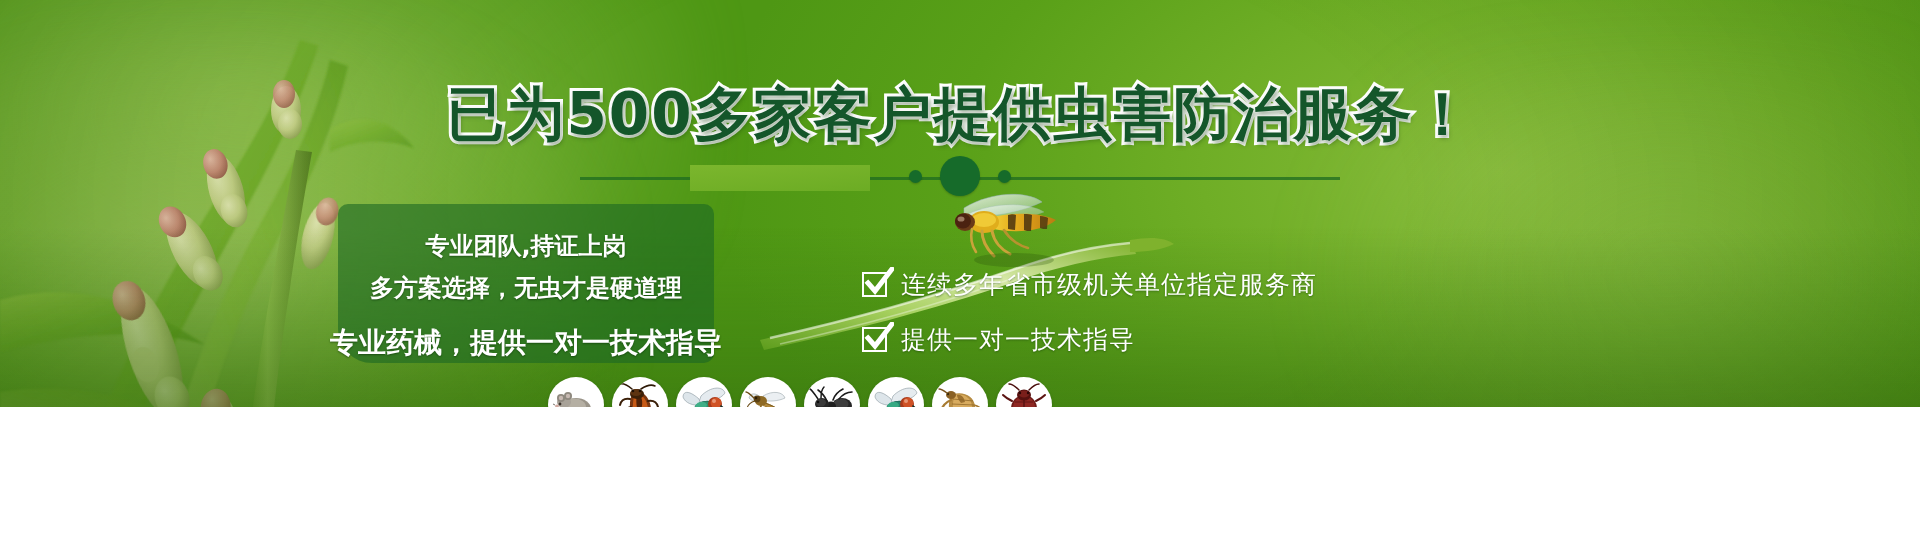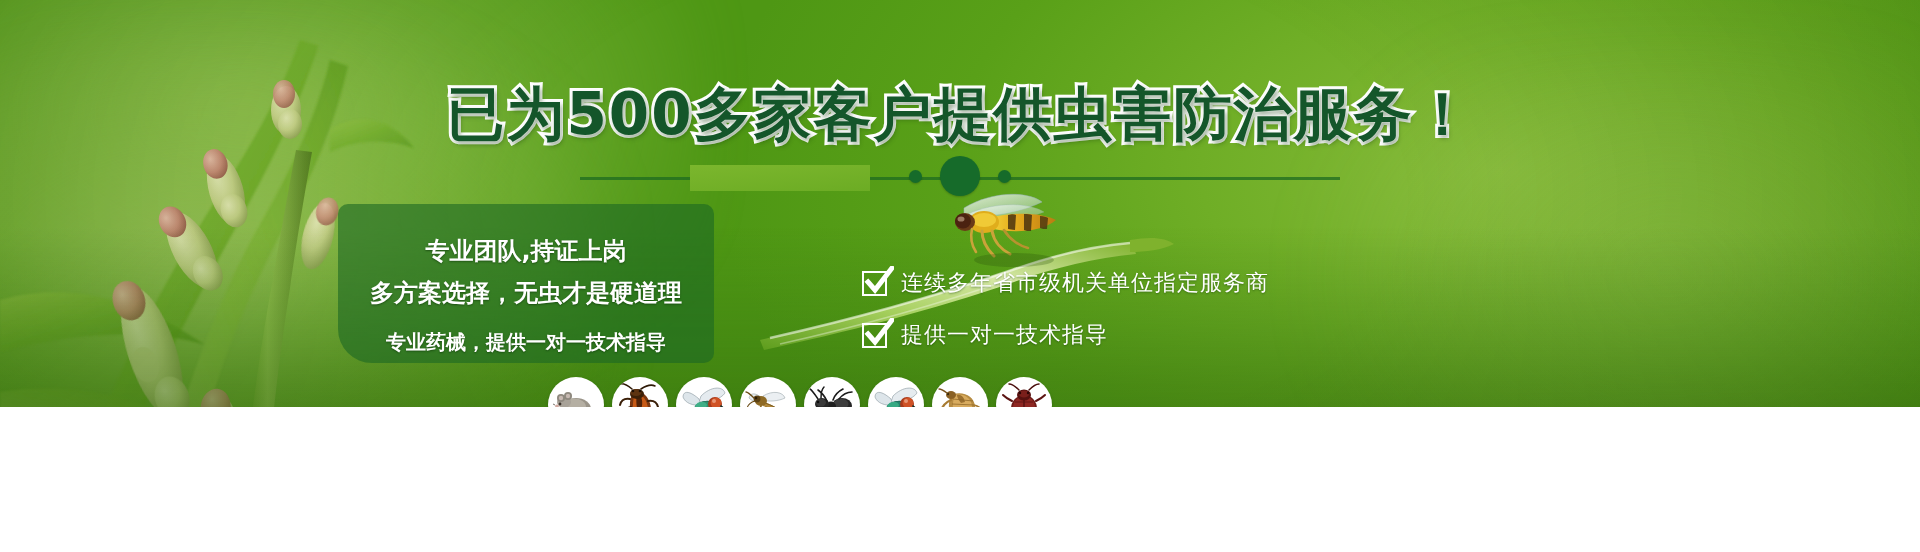--- a/index.html
+++ b/index.html
@@ -123,21 +123,21 @@
   }
   .claim-line {
     color: #ffffff;
     font-weight: bold;
     white-space: nowrap;
     text-shadow: 0 1px 2px rgba(10,45,5,0.55);
     font-family: "DejaVu Sans", "Liberation Sans", sans-serif;
   }
   .claim-line.l1 { font-size: 24px; letter-spacing: 0px; margin-bottom: 6px; margin-top: 24px; }
   .claim-line.l2 { font-size: 24px; margin-bottom: 16px; }
-  .claim-line.l3 { font-size: 20px; }
+  .claim-line.l3 { font-size: 28px; }
 
   
   .checklist {
     position: absolute;
     left: 862px; top: 268px;
     z-index: 36;
     display: flex;
     flex-direction: column;
     gap: 22px;
   }
@@ -151,21 +151,21 @@
     position: absolute; inset: 0;
     border: 2.5px solid #ffffff;
   }
   .check-box .tick {
     position: absolute;
     left: 2px; top: -5px;
     width: 30px; height: 30px;
   }
   .check-label {
     color: #ffffff;
-    font-size: 22px;
+    font-size: 25px;
     font-family: "DejaVu Sans", "Liberation Sans", sans-serif;
     letter-spacing: 1px;
     white-space: nowrap;
     text-shadow: 0 1px 2px rgba(14,55,6,0.45);
   }
 
   
   .stem-art { position: absolute; left: 760px; top: 190px; width: 430px; height: 160px; z-index: 20; }
 
   

